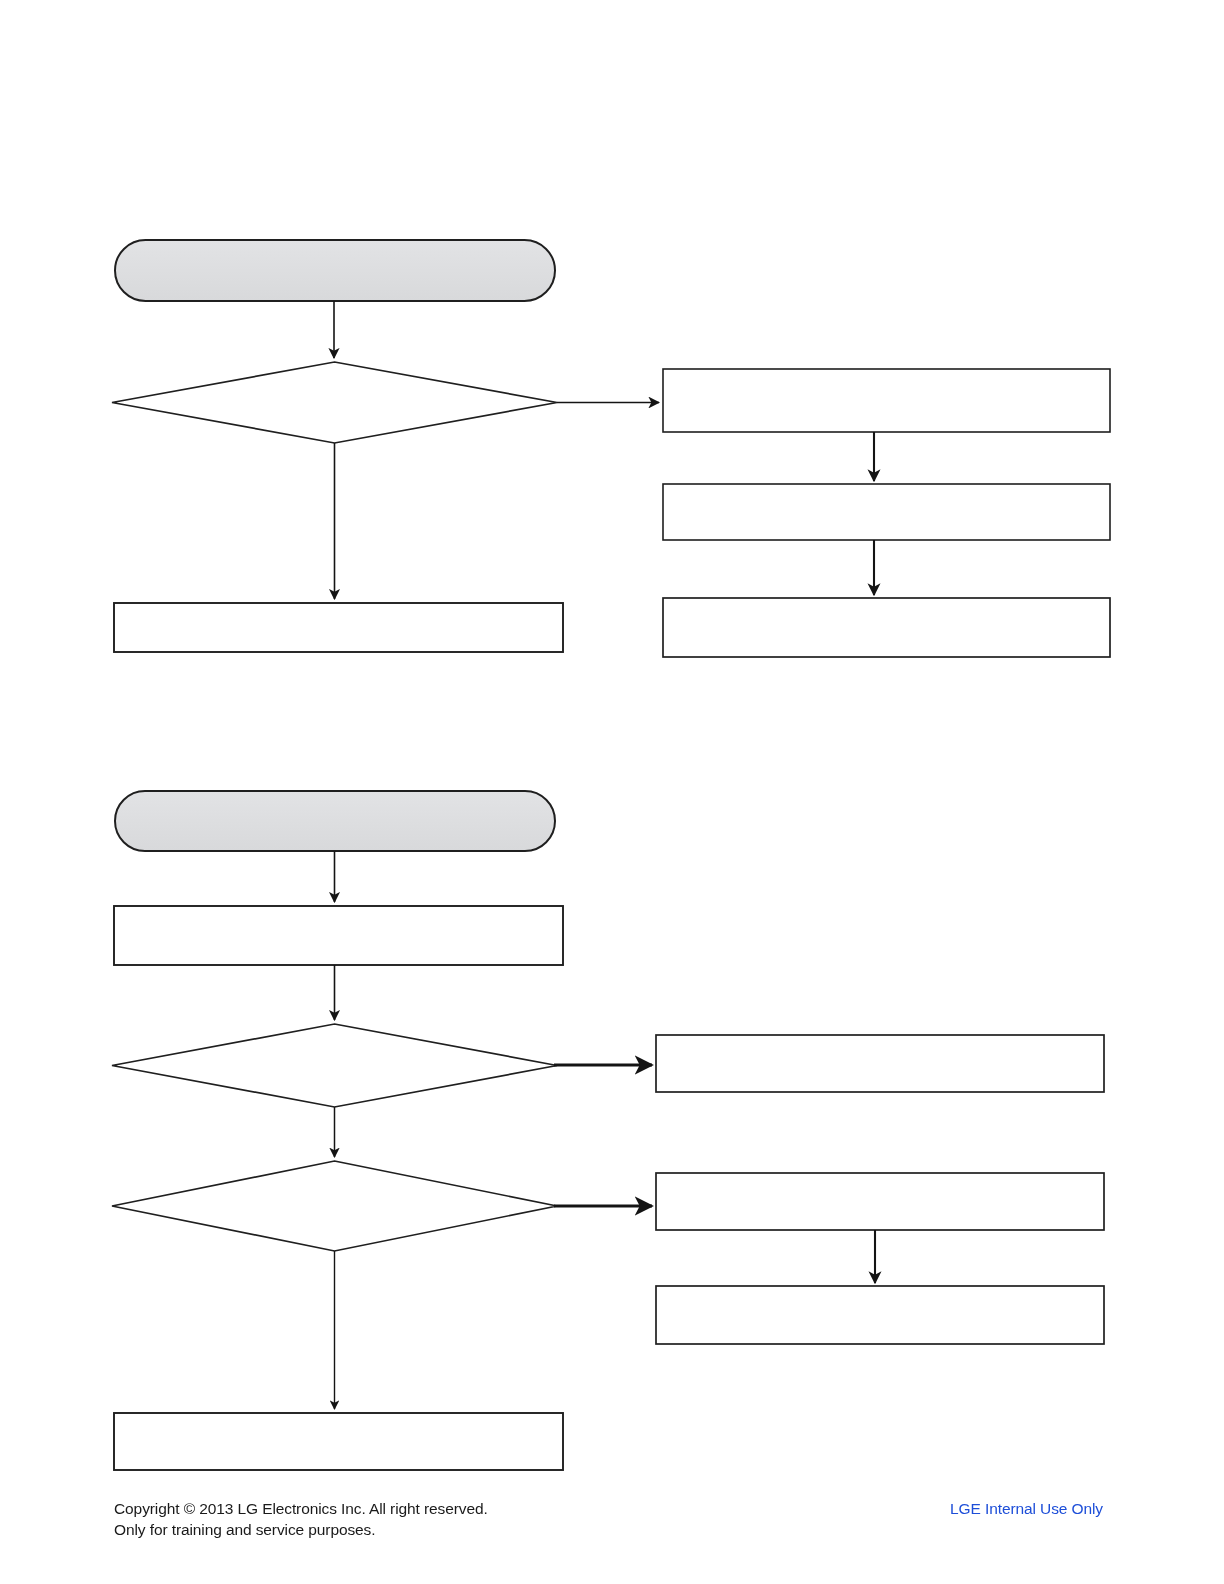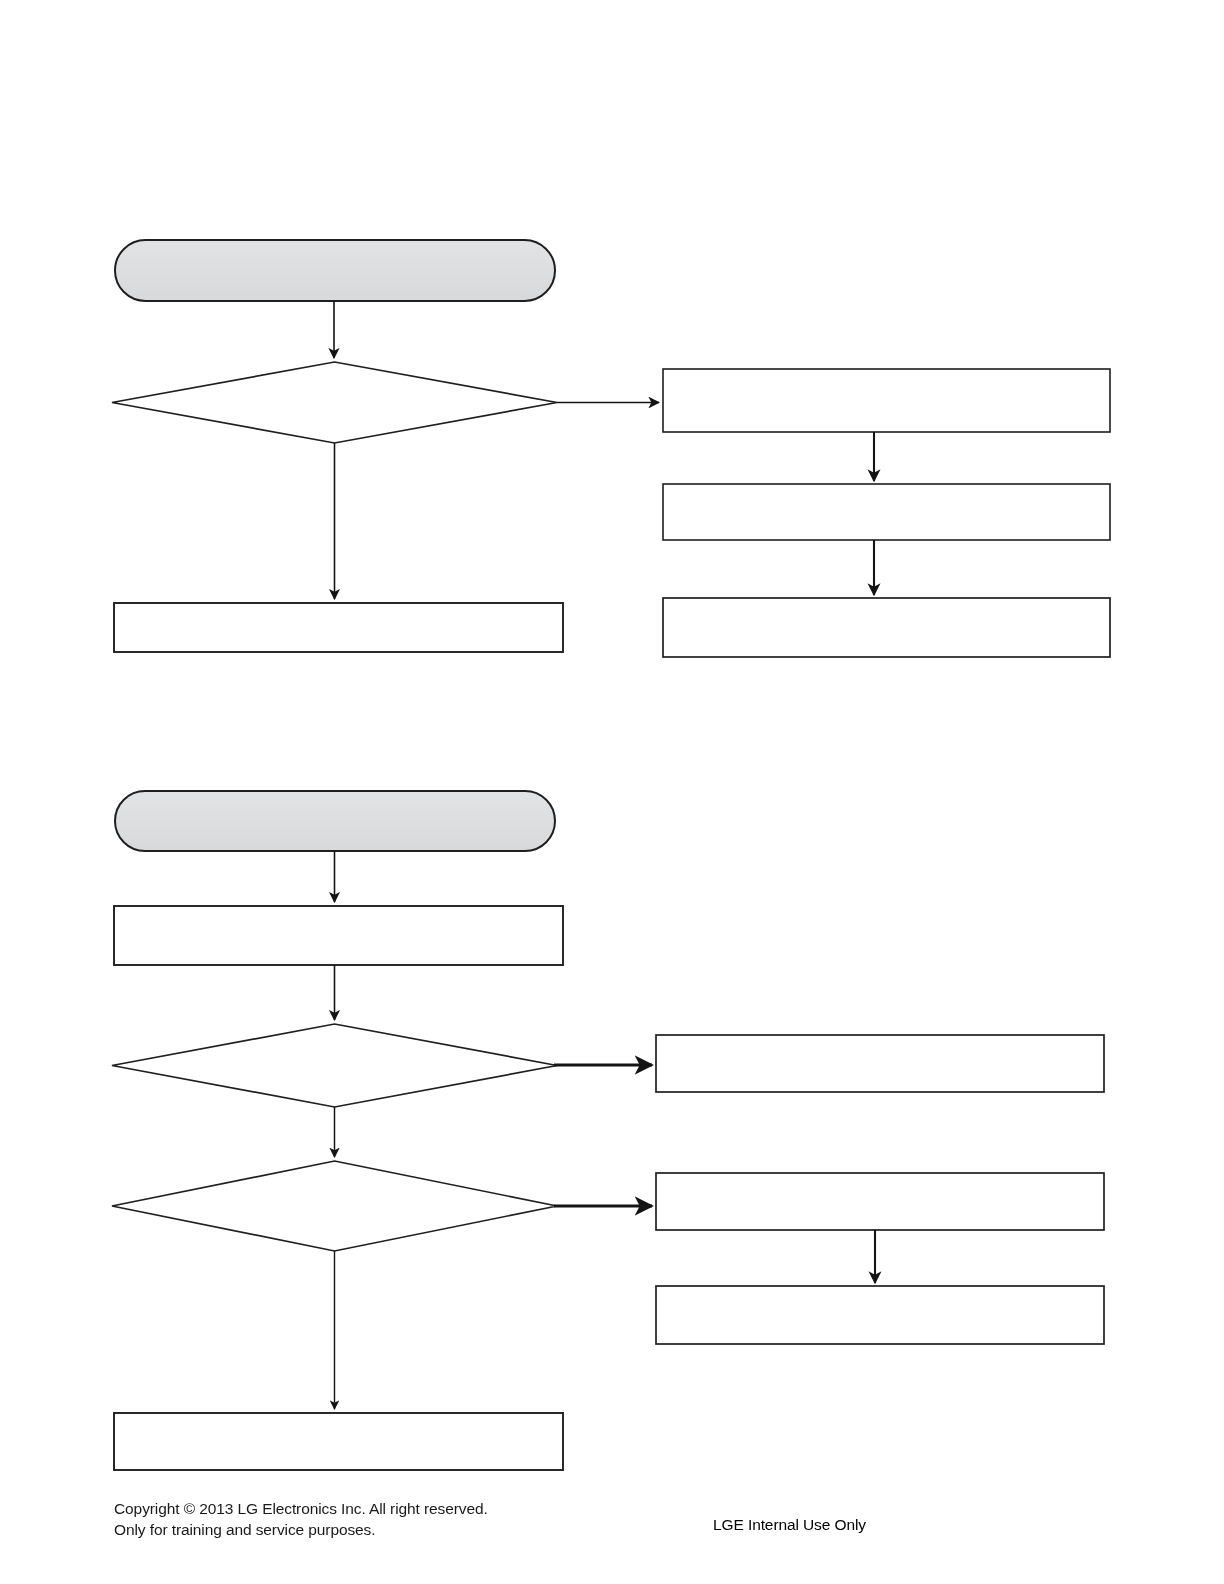--- a/index.html
+++ b/index.html
@@ -45,25 +45,26 @@
     top: 0px;
     font-size: 15.5px;
     line-height: 21px;
     color: #1a1a1a;
     letter-spacing: -0.1px;
     white-space: pre-line;
   }
   .footer-right {
     position: absolute;
     left: 713px;
-    top: 16px;
+    top: 0px;
     width: 390px;
+    text-align: right;
     font-size: 15.5px;
     line-height: 21px;
-    color: #000000;
+    color: #1d4ed8;
     letter-spacing: -0.1px;
   }
 </style>
 </head>
 <body>
 
 <div class="page">
 
   <svg class="diagram-svg" viewBox="0 0 1224 1584">
     <defs>

